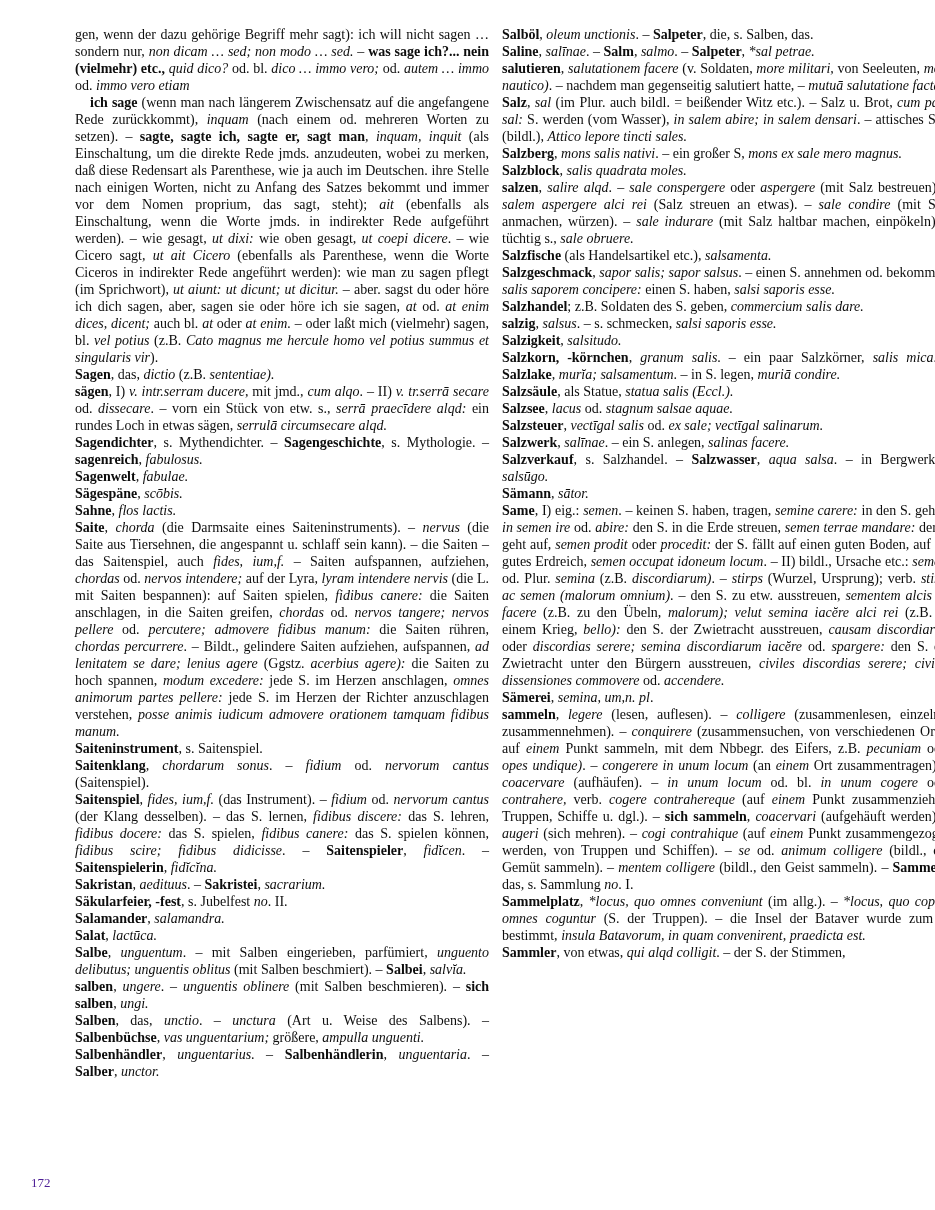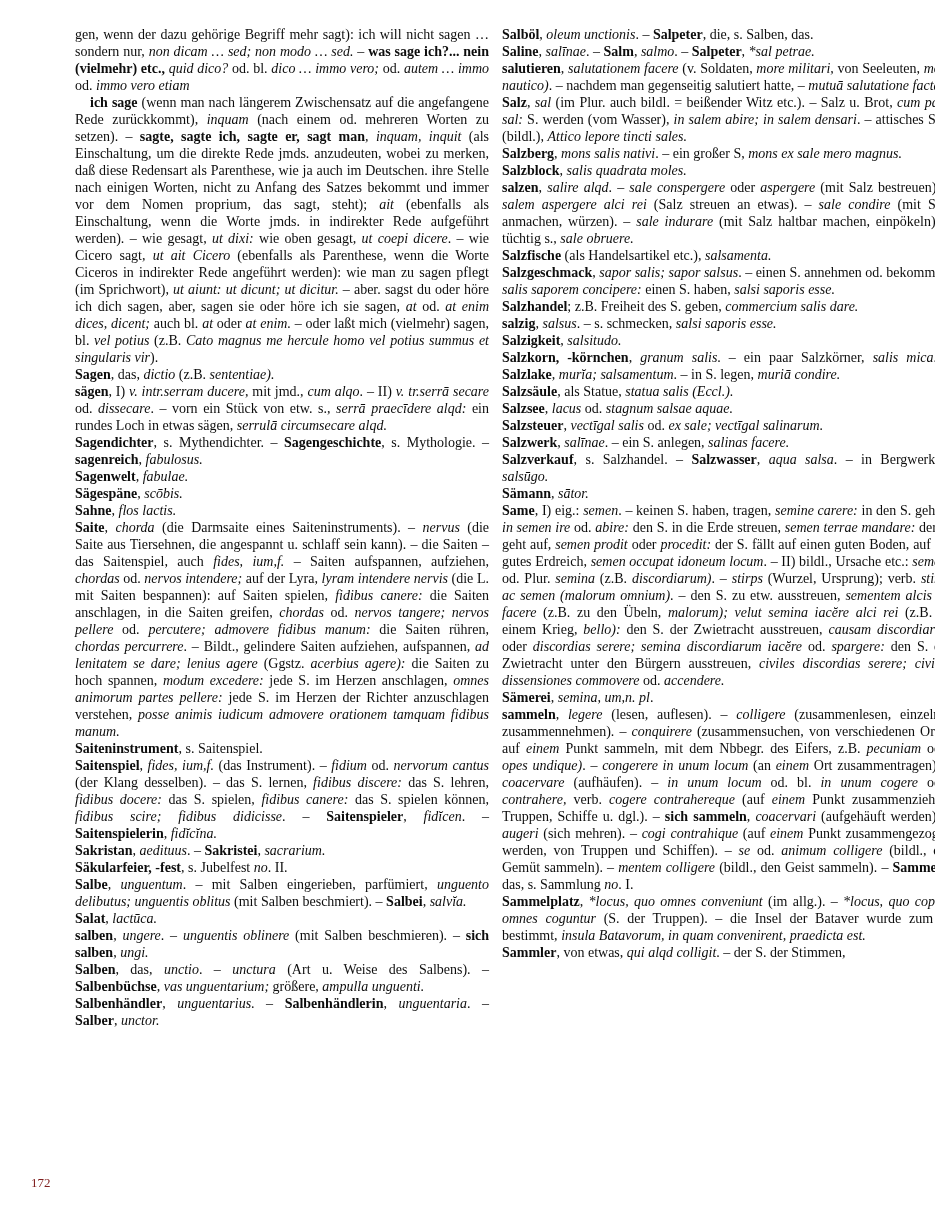--- a/index.html
+++ b/index.html
@@ -10,58 +10,60 @@
   }
   .columns{display:flex;padding:26px 27px 0 31px;gap:13px;margin-left:44px;}
   .col{text-align:justify;font-size:14px;line-height:17px;hyphens:auto;-webkit-hyphens:auto;}
   .col-left{width:414px;flex:none;}
   .col-right{width:450px;flex:none;}
   .col p{margin:0;padding:0;}
   .col p.indent{text-indent:15px;}
   .b{font-weight:700;}
   .i{font-style:italic;}
   .bi{font-weight:400;font-style:italic;}
-  .pagenum{position:absolute;left:31px;top:1175px;font-size:13px;color:#7f1d1d;}
+  .pagenum{position:absolute;left:31px;top:1175px;font-size:13px;color:#4c1d95;}
 </style>
 </head>
 <body>
 
 <div class="page">
   <div class="columns">
     <div class="col col-left">
         <p><span>gen, wenn der dazu gehörige Begriff mehr sagt): ich will nicht sagen … sondern nur, </span><span class="i">non dicam … sed; non modo … sed.</span><span> – </span><span class="b">was sage ich?... nein (vielmehr) etc.,</span><span> </span><span class="i">quid dico?</span><span> od. bl. </span><span class="i">dico … immo vero;</span><span> od. </span><span class="i">autem … immo</span><span> od. </span><span class="i">immo vero etiam</span></p>
         <p class="indent"><span class="b">ich sage</span><span> (wenn man nach längerem Zwischensatz auf die angefangene Rede zurückkommt), </span><span class="i">inquam</span><span> (nach einem od. mehreren Worten zu setzen). – </span><span class="b">sagte, sagte ich, sagte er, sagt man</span><span>, </span><span class="i">inquam, inquit</span><span> (als Einschaltung, um die direkte Rede jmds. anzudeuten, wobei zu merken, daß diese Redensart als Parenthese, wie ja auch im Deutschen. ihre Stelle nach einigen Worten, nicht zu Anfang des Satzes bekommt und immer vor dem Nomen proprium, das sagt, steht); </span><span class="i">ait</span><span> (ebenfalls als Einschaltung, wenn die Worte jmds. in indirekter Rede aufgeführt werden). – wie gesagt, </span><span class="i">ut dixi:</span><span> wie oben gesagt, </span><span class="i">ut coepi dicere</span><span>. – wie Cicero sagt, </span><span class="i">ut ait Cicero</span><span> (ebenfalls als Parenthese, wenn die Worte Ciceros in indirekter Rede angeführt werden): wie man zu sagen pflegt (im Sprichwort), </span><span class="i">ut aiunt: ut dicunt; ut dicitur.</span><span> – aber. sagst du oder höre ich dich sagen, aber, sagen sie oder höre ich sie sagen, </span><span class="i">at</span><span> od. </span><span class="i">at enim dices, dicent;</span><span> auch bl. </span><span class="i">at</span><span> oder </span><span class="i">at enim.</span><span> – oder laßt mich (vielmehr) sagen, bl. </span><span class="i">vel potius</span><span> (z.B. </span><span class="i">Cato magnus me hercule homo vel potius summus et singularis vir</span><span>).</span></p>
         <p><span class="b">Sagen</span><span>, das, </span><span class="i">dictio</span><span> (z.B. </span><span class="i">sententiae).</span></p>
         <p><span class="b">sägen</span><span>, I) </span><span class="bi">v. intr.</span><span class="i">serram ducere</span><span>, mit jmd., </span><span class="i">cum alqo</span><span>. – II) </span><span class="bi">v. tr.</span><span class="i">serrā secare</span><span> od. </span><span class="i">dissecare</span><span>. – vorn ein Stück von etw. s., </span><span class="i">serrā praecīdere alqd:</span><span> ein rundes Loch in etwas sägen, </span><span class="i">serrulā circumsecare alqd.</span></p>
         <p><span class="b">Sagendichter</span><span>, s. Mythendichter. – </span><span class="b">Sagengeschichte</span><span>, s. Mythologie. – </span><span class="b">sagenreich</span><span>, </span><span class="i">fabulosus.</span></p>
         <p><span class="b">Sagenwelt</span><span>, </span><span class="i">fabulae.</span></p>
         <p><span class="b">Sägespäne</span><span>, </span><span class="i">scōbis.</span></p>
         <p><span class="b">Sahne</span><span>, </span><span class="i">flos lactis.</span></p>
         <p><span class="b">Saite</span><span>, </span><span class="i">chorda</span><span> (die Darmsaite eines Saiteninstruments). – </span><span class="i">nervus</span><span> (die Saite aus Tiersehnen, die angespannt u. schlaff sein kann). – die Saiten – das Saitenspiel, auch </span><span class="i">fides, ium,</span><span class="bi">f.</span><span> – Saiten aufspannen, aufziehen, </span><span class="i">chordas</span><span> od. </span><span class="i">nervos intendere;</span><span> auf der Lyra, </span><span class="i">lyram intendere nervis</span><span> (die L. mit Saiten bespannen): auf Saiten spielen, </span><span class="i">fidibus canere:</span><span> die Saiten anschlagen, in die Saiten greifen, </span><span class="i">chordas</span><span> od. </span><span class="i">nervos tangere; nervos pellere</span><span> od. </span><span class="i">percutere; admovere fidibus manum:</span><span> die Saiten rühren, </span><span class="i">chordas percurrere</span><span>. – Bildt., gelindere Saiten aufziehen, aufspannen, </span><span class="i">ad lenitatem se dare; lenius agere</span><span> (Ggstz. </span><span class="i">acerbius agere):</span><span> die Saiten zu hoch spannen, </span><span class="i">modum excedere:</span><span> jede S. im Herzen anschlagen, </span><span class="i">omnes animorum partes pellere:</span><span> jede S. im Herzen der Richter anzuschlagen verstehen, </span><span class="i">posse animis iudicum admovere orationem tamquam fidibus manum.</span></p>
         <p><span class="b">Saiteninstrument</span><span>, s. Saitenspiel.</span></p>
+        <p><span class="b">Saitenklang</span><span>, </span><span class="i">chordarum sonus</span><span>. – </span><span class="i">fidium</span><span> od. </span><span class="i">nervorum cantus</span><span> (Saitenspiel).</span></p>
         <p><span class="b">Saitenspiel</span><span>, </span><span class="i">fides, ium,</span><span class="bi">f.</span><span> (das Instrument). – </span><span class="i">fidium</span><span> od. </span><span class="i">nervorum cantus</span><span> (der Klang desselben). – das S. lernen, </span><span class="i">fidibus discere:</span><span> das S. lehren, </span><span class="i">fidibus docere:</span><span> das S. spielen, </span><span class="i">fidibus canere:</span><span> das S. spielen können, </span><span class="i">fidibus scire; fidibus didicisse</span><span>. – </span><span class="b">Saitenspieler</span><span>, </span><span class="i">fidĭcen</span><span>. – </span><span class="b">Saitenspielerin</span><span>, </span><span class="i">fidĭcĭna.</span></p>
         <p><span class="b">Sakristan</span><span>, </span><span class="i">aedituus</span><span>. – </span><span class="b">Sakristei</span><span>, </span><span class="i">sacrarium.</span></p>
         <p><span class="b">Säkularfeier, -fest</span><span>, s. Jubelfest </span><span class="bi">no</span><span>. II.</span></p>
+        <p><span class="b">Salamander</span><span>, </span><span class="i">salamandra.</span></p>
+        <p><span class="b">Salat</span><span>, </span><span class="i">lactūca.</span></p>
         <p><span class="b">Salbe</span><span>, </span><span class="i">unguentum</span><span>. – mit Salben eingerieben, parfümiert, </span><span class="i">unguento delibutus; unguentis oblitus</span><span> (mit Salben beschmiert). – </span><span class="b">Salbei</span><span>, </span><span class="i">salvĭa.</span></p>
-        <p><span class="b">Salat</span><span>, </span><span class="i">lactūca.</span></p>
         <p><span class="b">salben</span><span>, </span><span class="i">ungere</span><span>. – </span><span class="i">unguentis oblinere</span><span> (mit Salben beschmieren). – </span><span class="b">sich salben</span><span>, </span><span class="i">ungi.</span></p>
         <p><span class="b">Salben</span><span>, das, </span><span class="i">unctio</span><span>. – </span><span class="i">unctura</span><span> (Art u. Weise des Salbens). – </span><span class="b">Salbenbüchse</span><span>, </span><span class="i">vas unguentarium;</span><span> größere, </span><span class="i">ampulla unguenti.</span></p>
         <p><span class="b">Salbenhändler</span><span>, </span><span class="i">unguentarius</span><span>. – </span><span class="b">Salbenhändlerin</span><span>, </span><span class="i">unguentaria</span><span>. – </span><span class="b">Salber</span><span>, </span><span class="i">unctor.</span></p>
       </div>
     <div class="col col-right">
         <p><span class="b">Salböl</span><span>, </span><span class="i">oleum unctionis</span><span>. – </span><span class="b">Salpeter</span><span>, die, s. Salben, das.</span></p>
         <p><span class="b">Saline</span><span>, </span><span class="i">salīnae</span><span>. – </span><span class="b">Salm</span><span>, </span><span class="i">salmo</span><span>. – </span><span class="b">Salpeter</span><span>, </span><span class="i">*sal petrae.</span></p>
         <p><span class="b">salutieren</span><span>, </span><span class="i">salutationem facere</span><span> (v. Soldaten, </span><span class="i">more militari,</span><span> von Seeleuten, </span><span class="i">more nautico)</span><span>. – nachdem man gegenseitig salutiert hatte, – </span><span class="i">mutuā salutatione factā.</span></p>
         <p><span class="b">Salz</span><span>, </span><span class="i">sal</span><span> (im Plur. auch bildl. = beißender Witz etc.). – Salz u. Brot, </span><span class="i">cum pane sal:</span><span> S. werden (vom Wasser), </span><span class="i">in salem abire; in salem densari</span><span>. – attisches Salz (bildl.), </span><span class="i">Attico lepore tincti sales.</span></p>
         <p><span class="b">Salzberg</span><span>, </span><span class="i">mons salis nativi</span><span>. – ein großer S, </span><span class="i">mons ex sale mero magnus.</span></p>
         <p><span class="b">Salzblock</span><span>, </span><span class="i">salis quadrata moles.</span></p>
         <p><span class="b">salzen</span><span>, </span><span class="i">salire alqd</span><span>. – </span><span class="i">sale conspergere</span><span> oder </span><span class="i">aspergere</span><span> (mit Salz bestreuen). – </span><span class="i">salem aspergere alci rei</span><span> (Salz streuen an etwas). – </span><span class="i">sale condire</span><span> (mit Salz anmachen, würzen). – </span><span class="i">sale indurare</span><span> (mit Salz haltbar machen, einpökeln). – tüchtig s., </span><span class="i">sale obruere.</span></p>
         <p><span class="b">Salzfische</span><span> (als Handelsartikel etc.), </span><span class="i">salsamenta.</span></p>
         <p><span class="b">Salzgeschmack</span><span>, </span><span class="i">sapor salis; sapor salsus</span><span>. – einen S. annehmen od. bekommen, </span><span class="i">salis saporem concipere:</span><span> einen S. haben, </span><span class="i">salsi saporis esse.</span></p>
-        <p><span class="b">Salzhandel</span><span>; z.B. Freiheit des S. geben, </span><span class="i">commercium salis dare.</span></p>
+        <p><span class="b">Salzhandel</span><span>; z.B. Soldaten des S. geben, </span><span class="i">commercium salis dare.</span></p>
         <p><span class="b">salzig</span><span>, </span><span class="i">salsus</span><span>. – s. schmecken, </span><span class="i">salsi saporis esse.</span></p>
         <p><span class="b">Salzigkeit</span><span>, </span><span class="i">salsitudo.</span></p>
         <p><span class="b">Salzkorn, -körnchen</span><span>, </span><span class="i">granum salis</span><span>. – ein paar Salzkörner, </span><span class="i">salis mica</span><span>. – </span><span class="b">Salzlake</span><span>, </span><span class="i">murĭa; salsamentum</span><span>. – in S. legen, </span><span class="i">muriā condire.</span></p>
         <p><span class="b">Salzsäule</span><span>, als Statue, </span><span class="i">statua salis (Eccl.).</span></p>
         <p><span class="b">Salzsee</span><span>, </span><span class="i">lacus</span><span> od. </span><span class="i">stagnum salsae aquae.</span></p>
         <p><span class="b">Salzsteuer</span><span>, </span><span class="i">vectīgal salis</span><span> od. </span><span class="i">ex sale; vectīgal salinarum.</span></p>
         <p><span class="b">Salzwerk</span><span>, </span><span class="i">salīnae</span><span>. – ein S. anlegen, </span><span class="i">salinas facere.</span></p>
         <p><span class="b">Salzverkauf</span><span>, s. Salzhandel. – </span><span class="b">Salzwasser</span><span>, </span><span class="i">aqua salsa</span><span>. – in Bergwerken, </span><span class="i">salsūgo.</span></p>
         <p><span class="b">Sämann</span><span>, </span><span class="i">sātor.</span></p>
         <p><span class="b">Same</span><span>, I) eig.: </span><span class="i">semen</span><span>. – keinen S. haben, tragen, </span><span class="i">semine carere:</span><span> in den S. gehen, </span><span class="i">in semen ire</span><span> od. </span><span class="i">abire:</span><span> den S. in die Erde streuen, </span><span class="i">semen terrae mandare:</span><span> der S. geht auf, </span><span class="i">semen prodit</span><span> oder </span><span class="i">procedit:</span><span> der S. fällt auf einen guten Boden, auf ein gutes Erdreich, </span><span class="i">semen occupat idoneum locum</span><span>. – II) bildl., Ursache etc.: </span><span class="i">semen:</span><span> od. Plur. </span><span class="i">semina</span><span> (z.B. </span><span class="i">discordiarum)</span><span>. – </span><span class="i">stirps</span><span> (Wurzel, Ursprung); verb. </span><span class="i">stirps ac semen (malorum omnium)</span><span>. – den S. zu etw. ausstreuen, </span><span class="i">sementem alcis rei facere</span><span> (z.B. zu den Übeln, </span><span class="i">malorum); velut semina iacĕre alci rei</span><span> (z.B. zu einem Krieg, </span><span class="i">bello):</span><span> den S. der Zwietracht ausstreuen, </span><span class="i">causam discordiarum</span><span> oder </span><span class="i">discordias serere; semina discordiarum iacĕre</span><span> od. </span><span class="i">spargere:</span><span> den S. der Zwietracht unter den Bürgern ausstreuen, </span><span class="i">civiles discordias serere; civium dissensiones commovere</span><span> od. </span><span class="i">accendere.</span></p>

